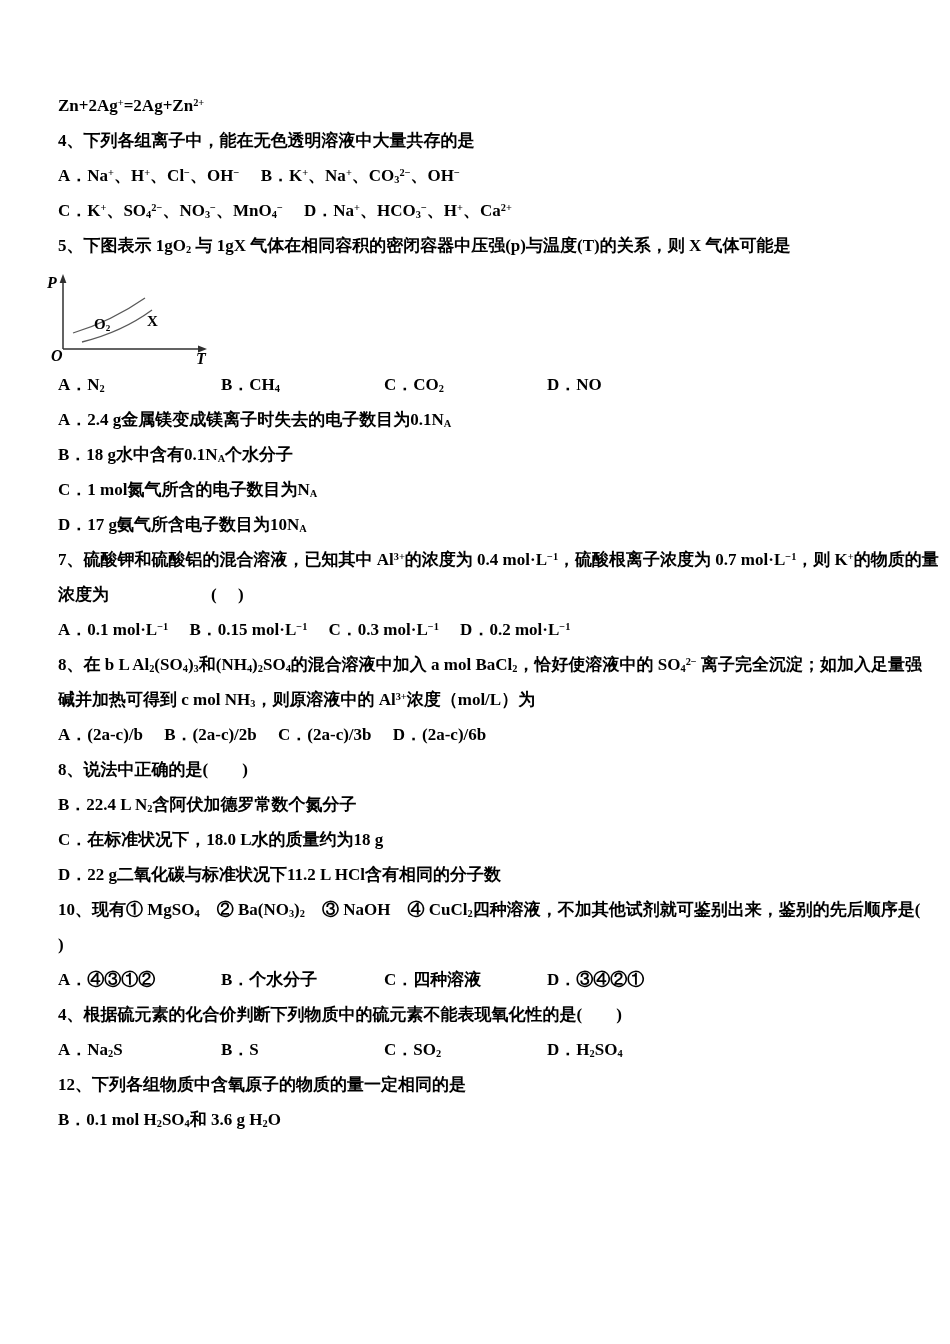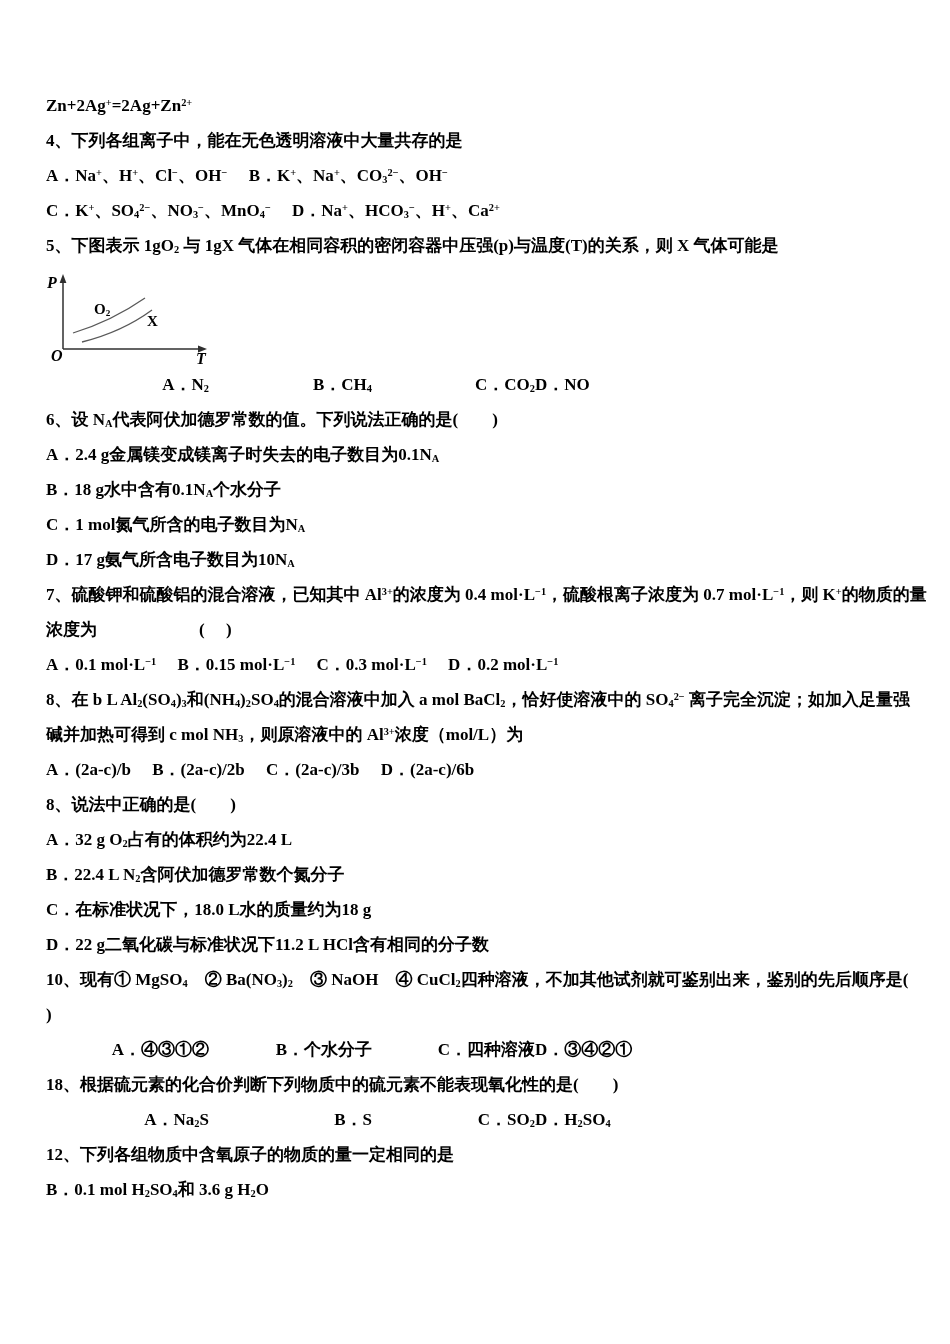--- a/index.html
+++ b/index.html
@@ -5,25 +5,25 @@
   * { box-sizing: border-box; }
   html, body { margin: 0; padding: 0; }
   body {
     width: 950px; height: 1344px;
     background: #ffffff; color: #000000;
     font-family: "Liberation Serif", "DejaVu Serif", serif;
     font-weight: 600; font-size: 17px;
     overflow: hidden;
   }
   .page { padding: 88px 14px 0 46px; }
-  .line { height: 35px; line-height: 35px; white-space: nowrap; }
+  .line { height: 35px; line-height: 35px; white-space: nowrap; margin-left: 12px; }
   sub, sup { font-size: 61%; line-height: 0; font-weight: 700; }
   sup { vertical-align: 0.52em; }
   sub { vertical-align: -0.18em; }
-  .opt4 .col { display: inline-block; width: 163px; text-align: right; }
+  .opt4 .col { display: inline-block; width: 163px; }
   .opt4 .col:last-child { width: auto; }
   .figure { position: relative; height: 104px; }
   .figure svg { position: absolute; left: 0; top: 0; }
   .flabel { position: absolute; line-height: 1; font-weight: 700; font-size: 15px; }
   .flabel.it { font-style: italic; font-size: 16px; }
 </style>
 </head>
 <body>
 
 <div class="page">
@@ -41,55 +41,53 @@
       <line x1="17" y1="20" x2="17" y2="86" stroke="#2f2f2f" stroke-width="1.5"></line>
       <polygon points="17,11 13.6,20 20.4,20" fill="#2f2f2f"></polygon>
       <line x1="17" y1="86" x2="153" y2="86" stroke="#2f2f2f" stroke-width="1.5"></line>
       <polygon points="161,86 152,82.6 152,89.4" fill="#2f2f2f"></polygon>
       <path d="M27 70 Q66 58 99 35" fill="none" stroke="#595959" stroke-width="1.3"></path>
       <path d="M36 79 Q76 69 106 47" fill="none" stroke="#595959" stroke-width="1.3"></path>
     </svg>
     <span class="flabel it" style="left:1px;top:12px">P</span>
     <span class="flabel it" style="left:5px;top:85px">O</span>
     <span class="flabel it" style="left:150px;top:88px">T</span>
-    <span class="flabel" style="left:48px;top:39px">O<sub>2</sub></span>
+    <span class="flabel" style="left:48px;top:54px">O<sub>2</sub></span>
     <span class="flabel" style="left:101px;top:51px">X</span>
   </div>
 
   <div class="line opt4">
     <span class="col">A．N<sub>2</sub></span><span class="col">B．CH<sub>4</sub></span><span class="col">C．CO<sub>2</sub></span><span class="col">D．NO</span>
   </div>
 
-  <div class="line">6、设 N<sub>A</sub>代表阿伏加德罗常数的值。下列说法正确的是(　　)</div>
   <div class="line">A．2.4 g金属镁变成镁离子时失去的电子数目为0.1N<sub>A</sub></div>
   <div class="line">B．18 g水中含有0.1N<sub>A</sub>个水分子</div>
   <div class="line">C．1 mol氮气所含的电子数目为N<sub>A</sub></div>
   <div class="line">D．17 g氨气所含电子数目为10N<sub>A</sub></div>
 
   <div class="line">7、硫酸钾和硫酸铝的混合溶液，已知其中 Al<sup>3+</sup>的浓度为 0.4 mol·L<sup>−1</sup>，硫酸根离子浓度为 0.7 mol·L<sup>−1</sup>，则 K<sup>+</sup>的物质的量</div>
   <div class="line">浓度为　　　　　　(　 )</div>
   <div class="line">A．0.1 mol·L<sup>−1</sup>　 B．0.15 mol·L<sup>−1</sup>　 C．0.3 mol·L<sup>−1</sup>　 D．0.2 mol·L<sup>−1</sup></div>
 
   <div class="line">8、在 b L Al<sub>2</sub>(SO<sub>4</sub>)<sub>3</sub>和(NH<sub>4</sub>)<sub>2</sub>SO<sub>4</sub>的混合溶液中加入 a mol BaCl<sub>2</sub>，恰好使溶液中的 SO<sub>4</sub><sup>2−</sup> 离子完全沉淀；如加入足量强</div>
   <div class="line">碱并加热可得到 c mol NH<sub>3</sub>，则原溶液中的 Al<sup>3+</sup>浓度（mol/L）为</div>
   <div class="line">A．(2a-c)/b　 B．(2a-c)/2b　 C．(2a-c)/3b　 D．(2a-c)/6b</div>
 
   <div class="line">8、说法中正确的是(　　)</div>
-  <div class="line">A．32 g O<sub>2</sub>占有的体积约为22.4 L</div>
   <div class="line">B．22.4 L N<sub>2</sub>含阿伏加德罗常数个氮分子</div>
   <div class="line">C．在标准状况下，18.0 L水的质量约为18 g</div>
   <div class="line">D．22 g二氧化碳与标准状况下11.2 L HCl含有相同的分子数</div>
 
   <div class="line">10、现有① MgSO<sub>4</sub>　② Ba(NO<sub>3</sub>)<sub>2</sub>　③ NaOH　④ CuCl<sub>2</sub>四种溶液，不加其他试剂就可鉴别出来，鉴别的先后顺序是(</div>
   <div class="line">)</div>
   <div class="line opt4">
     <span class="col">A．④③①②</span><span class="col">B．个水分子</span><span class="col">C．四种溶液</span><span class="col">D．③④②①</span>
   </div>
 
-  <div class="line">18、根据硫元素的化合价判断下列物质中的硫元素不能表现氧化性的是(　　)</div>
+  <div class="line">4、根据硫元素的化合价判断下列物质中的硫元素不能表现氧化性的是(　　)</div>
   <div class="line opt4">
     <span class="col">A．Na<sub>2</sub>S</span><span class="col">B．S</span><span class="col">C．SO<sub>2</sub></span><span class="col">D．H<sub>2</sub>SO<sub>4</sub></span>
   </div>
 
   <div class="line">12、下列各组物质中含氧原子的物质的量一定相同的是</div>
   <div class="line">B．0.1 mol H<sub>2</sub>SO<sub>4</sub>和 3.6 g H<sub>2</sub>O</div>
 
 </div>
 
 </body></html>

